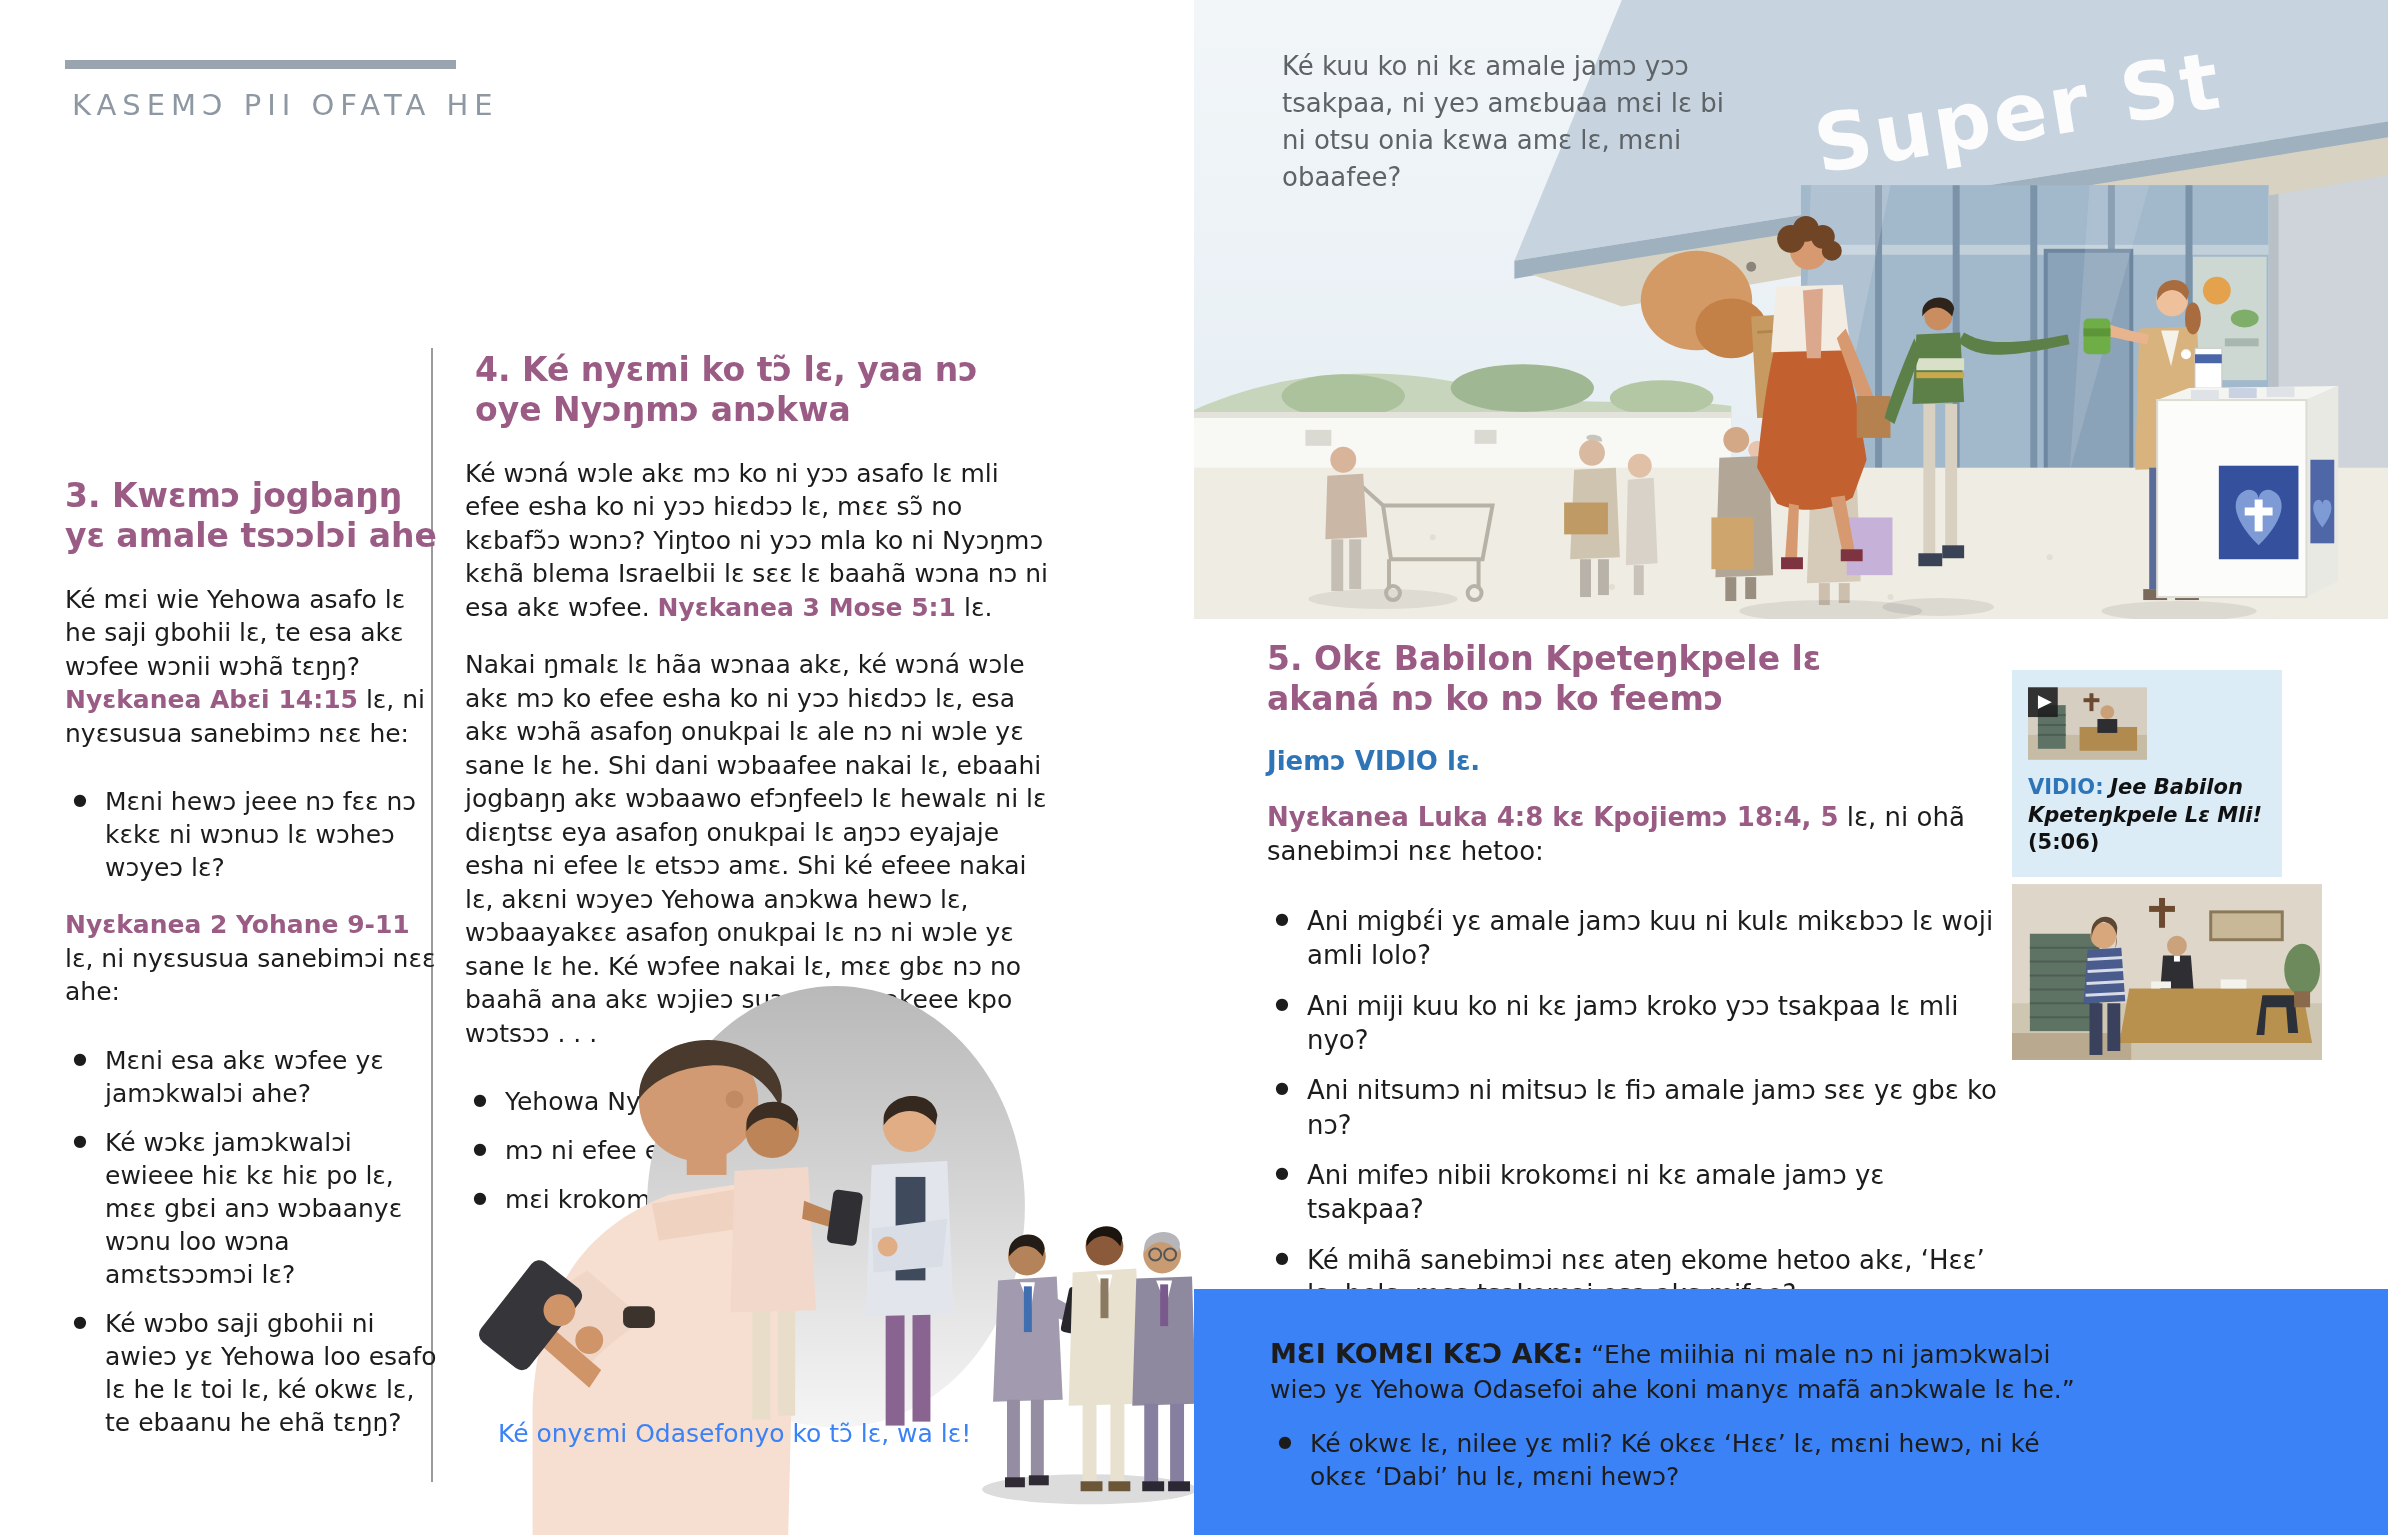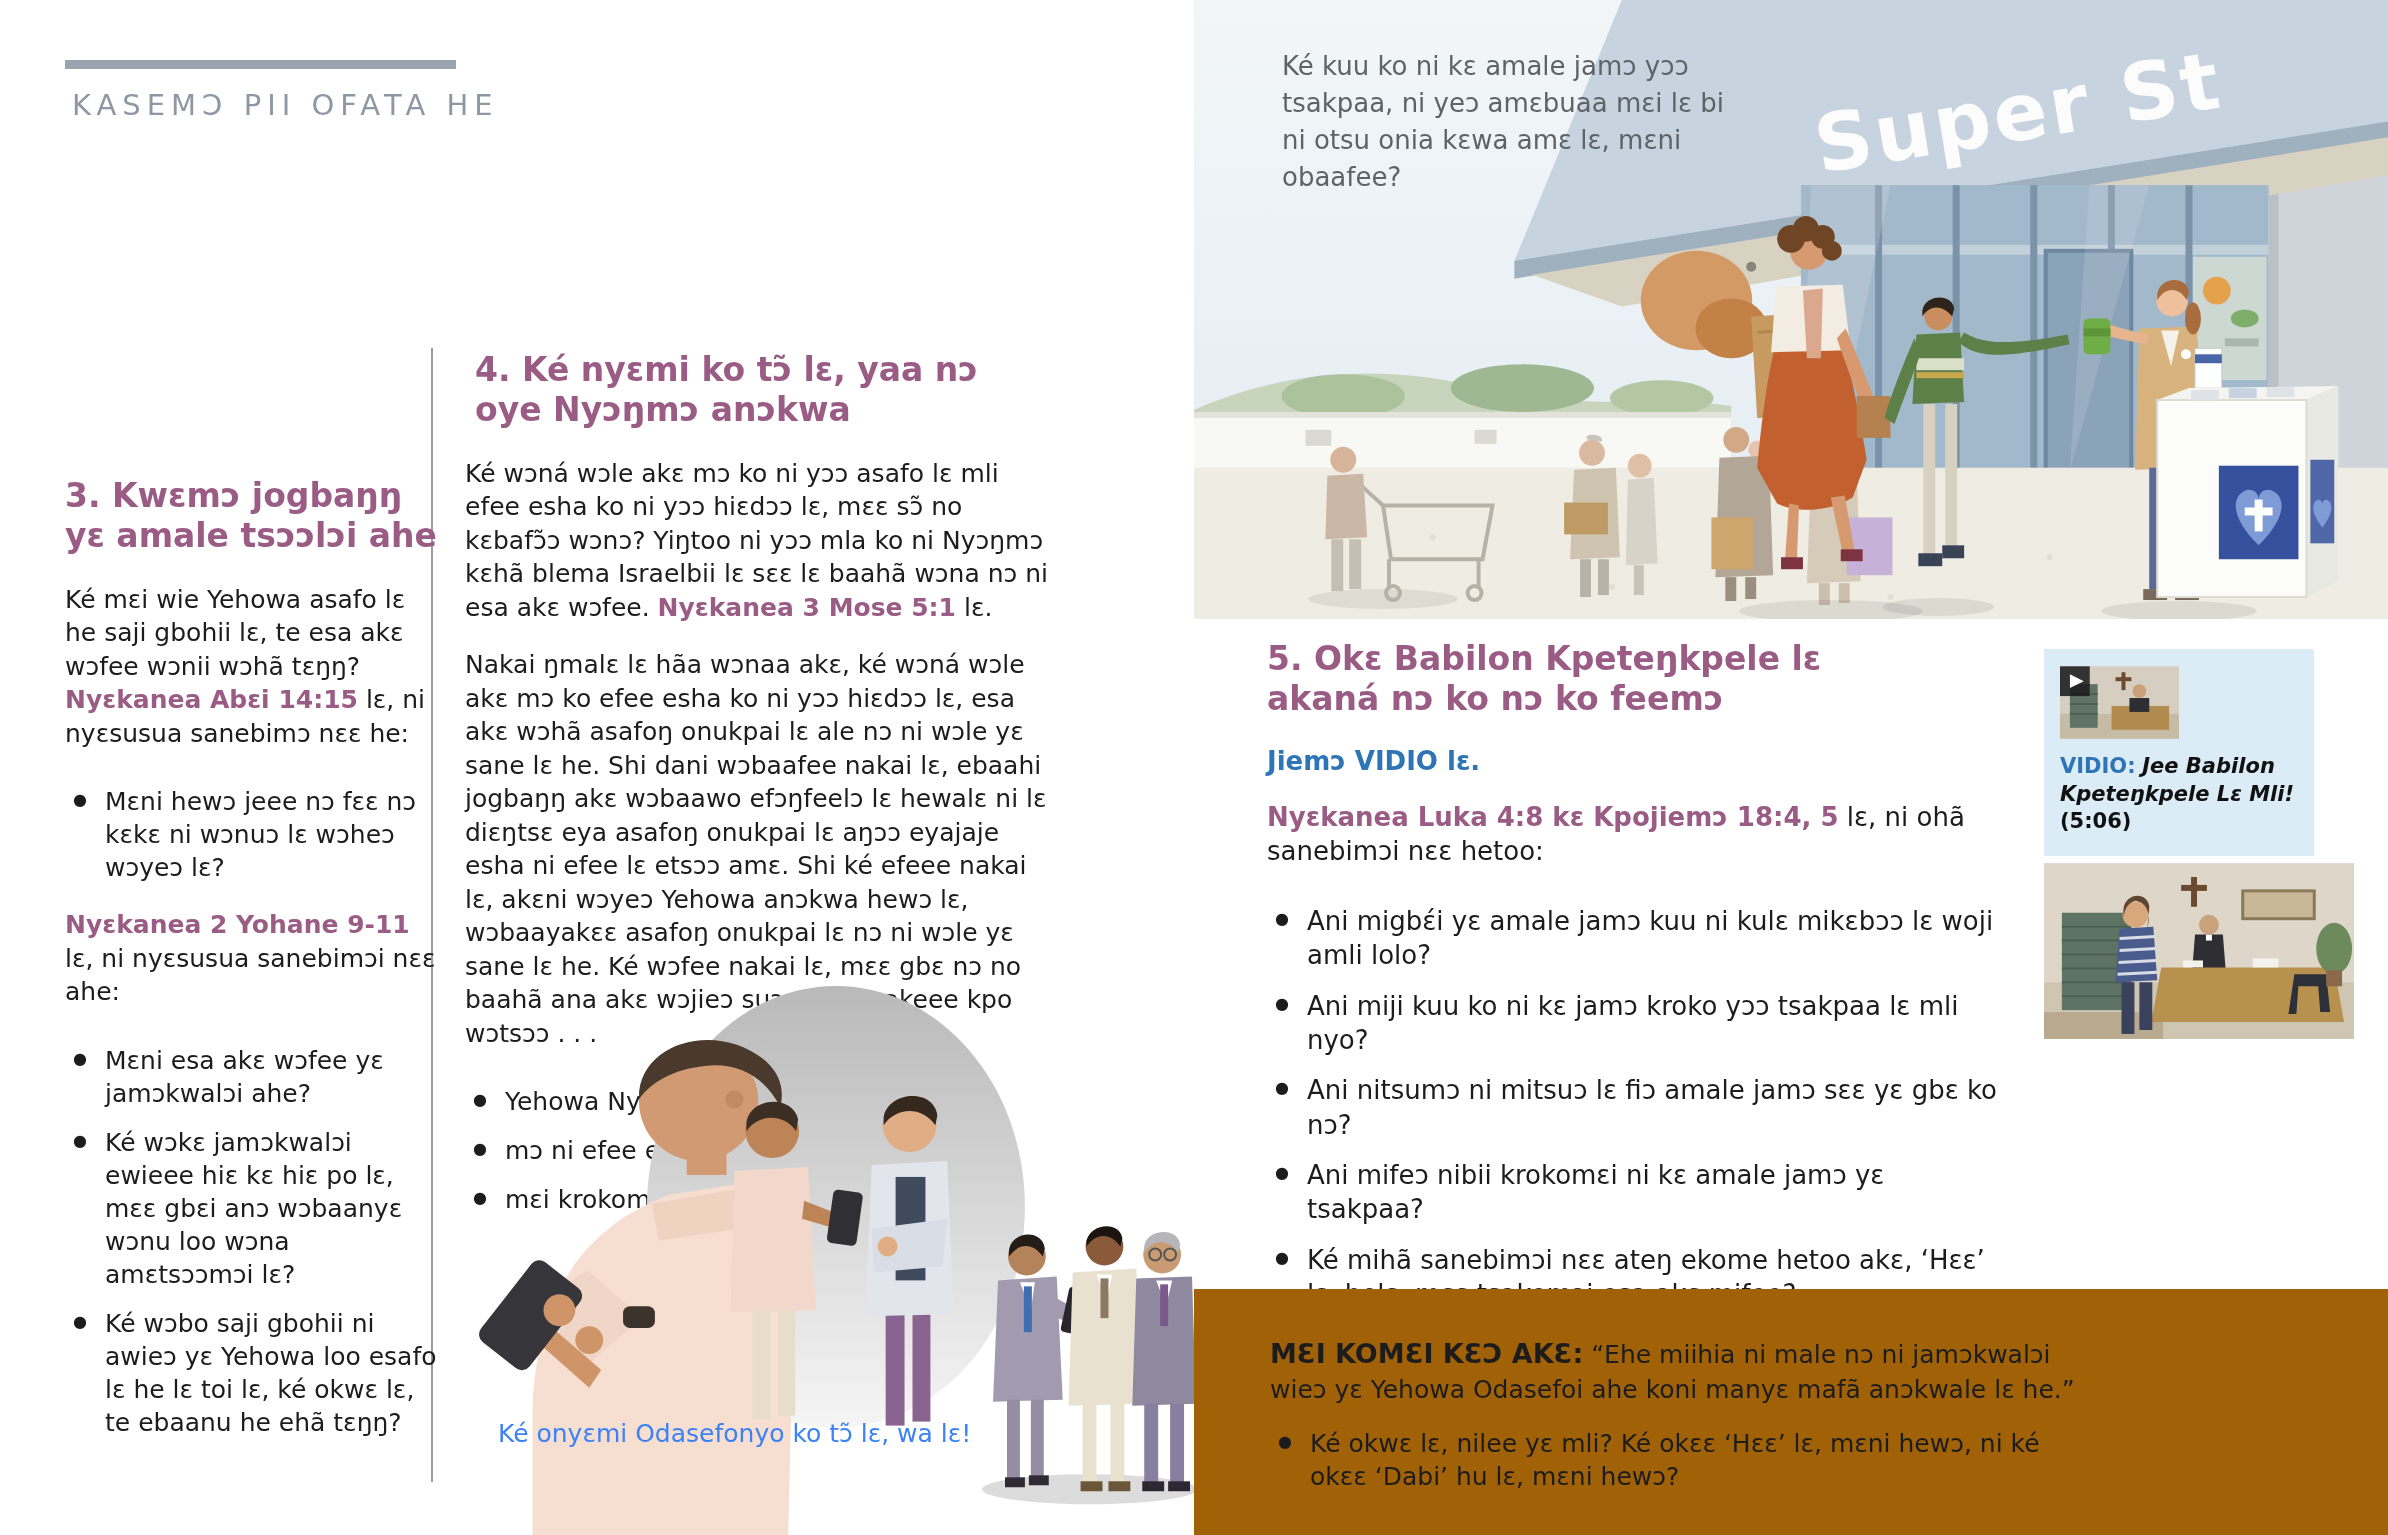--- a/index.html
+++ b/index.html
@@ -30,32 +30,32 @@
   
   .phones-fig { position:absolute; left:438px; top:980px; width:766px; height:555px; }
   .phones-fig svg { position:absolute; left:0; top:0; }
   .phones-caption { position:absolute; left:60px; top:438px; width:557px;
                     font-size:25px; color:#3b82f6; line-height:1.3; }
   .hero { position:absolute; left:1194px; top:0; width:1194px; height:619px; }
   .hero svg { position:absolute; left:0; top:0; }
   .hero-caption { position:absolute; left:88px; top:48px; width:448px;
                   font-size:26px; line-height:1.42; color:#5d6366; }
   
-  .video-panel { position:absolute; left:2012px; top:649px; width:270px;margin-left:32px; }
+  .video-panel { position:absolute; left:2012px; top:670px; width:270px; }
   .video-bluebox { background:#dcecf7; padding:17px 16px 20px 16px; min-height:185px; }
   .video-thumb { position:relative; width:119px; height:73px; cursor:pointer; }
   .video-caption { margin-top:14px; font-size:21px; line-height:1.32; color:#111; }
   .video-caption .vlabel { color:#2e75b8; font-weight:bold; }
   .video-caption .vtitle { font-style:italic; font-weight:bold; }
   .video-caption .vdur { font-weight:bold; }
   .video-photo { margin-top:7px; width:310px; height:176px; }
   
   .divider { position:absolute; left:431px; top:348px; width:2px; height:1134px; background:#9b9b9b; }
   
-  .review-box { position:absolute; left:1194px; top:1289px; width:1194px; height:247px; background:#a16207; }
+  .review-box { position:absolute; left:1194px; top:1289px; width:1194px; height:247px; background:#3b82f6; }
   .review-inner { padding:46px 0 0 76px; width:896px; }
   .review-lead { font-weight:bold; font-size:27px; }
   .review-quote { font-size:25px; line-height:1.38; }
   .review-box ul.q { margin-top:20px; }
   .review-box ul.q li { font-size:25px; }
 </style>
 </head>
 <body>
 
 <div class="page">

